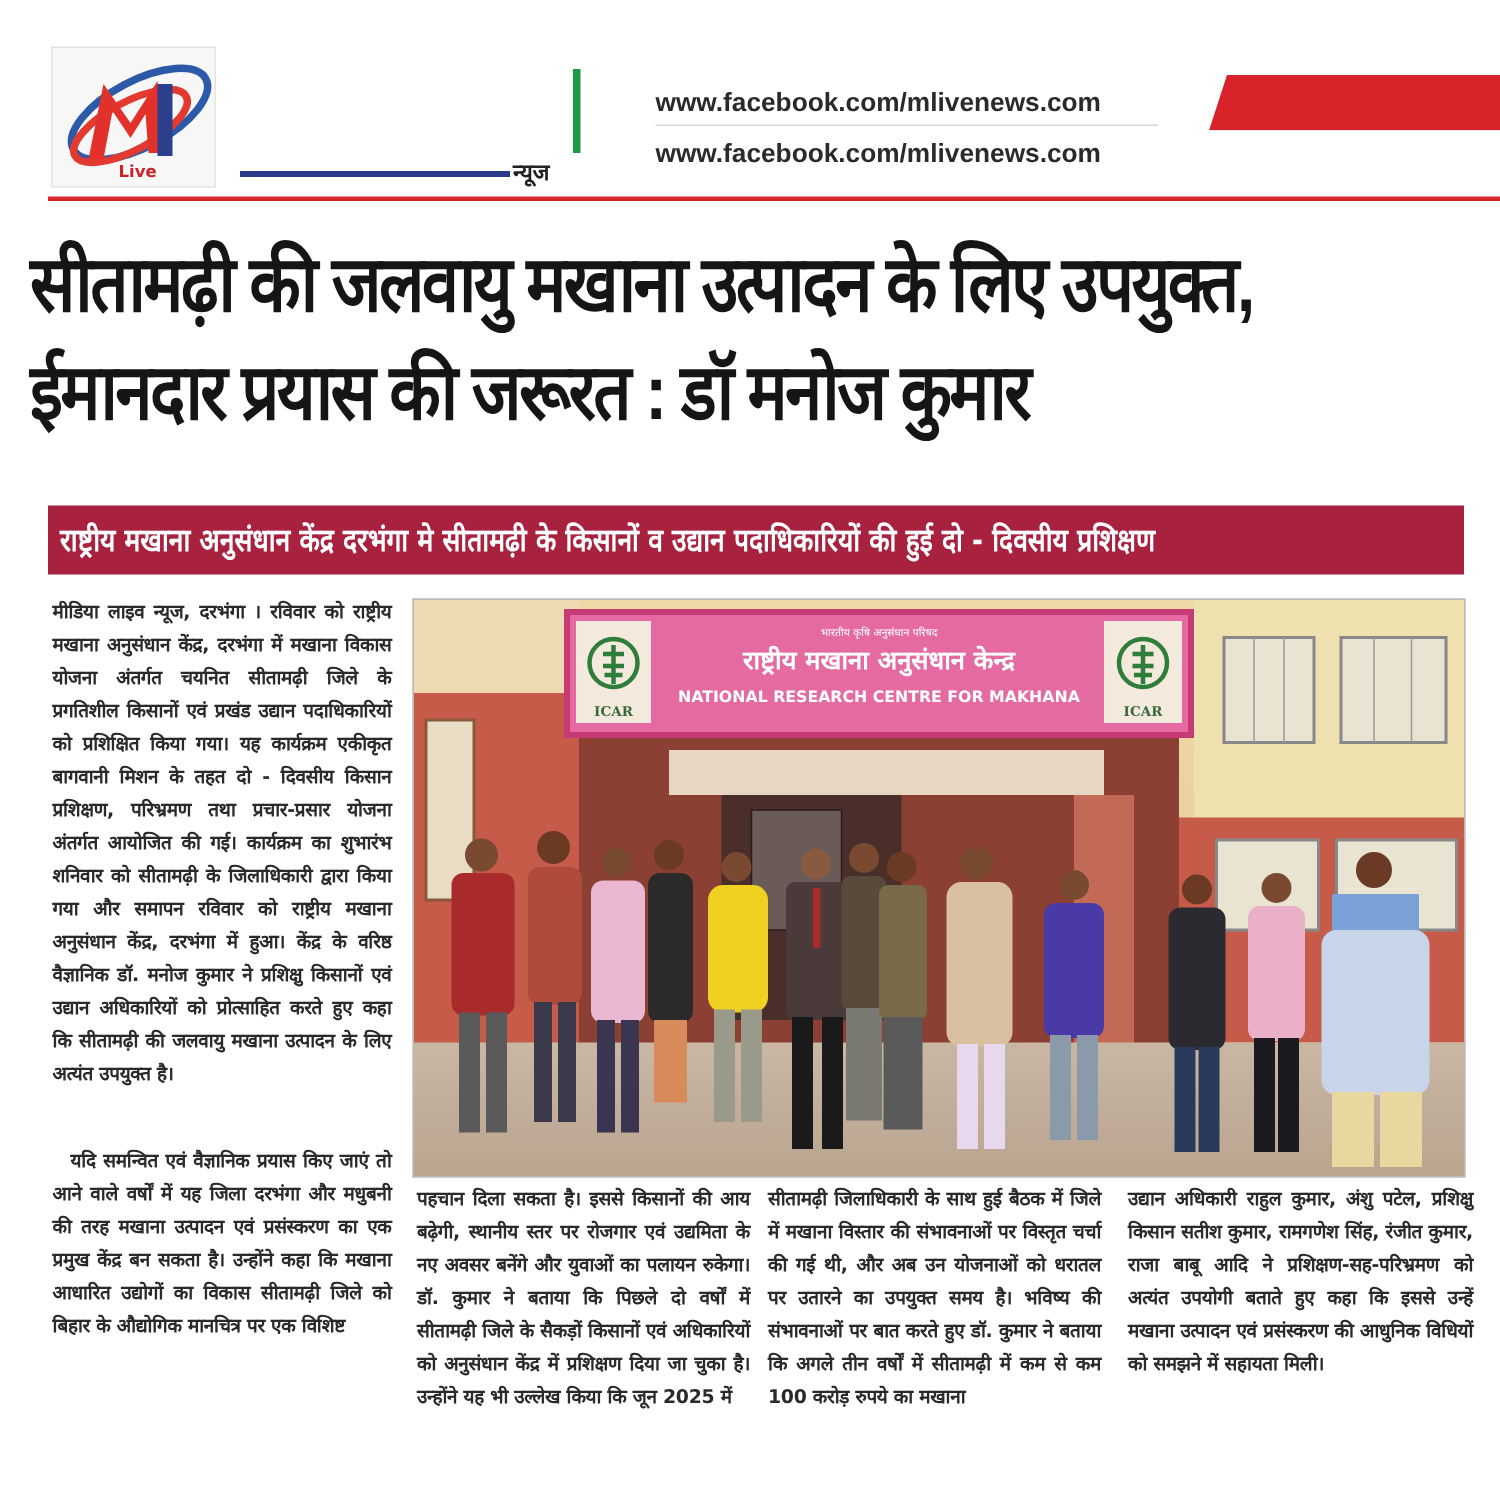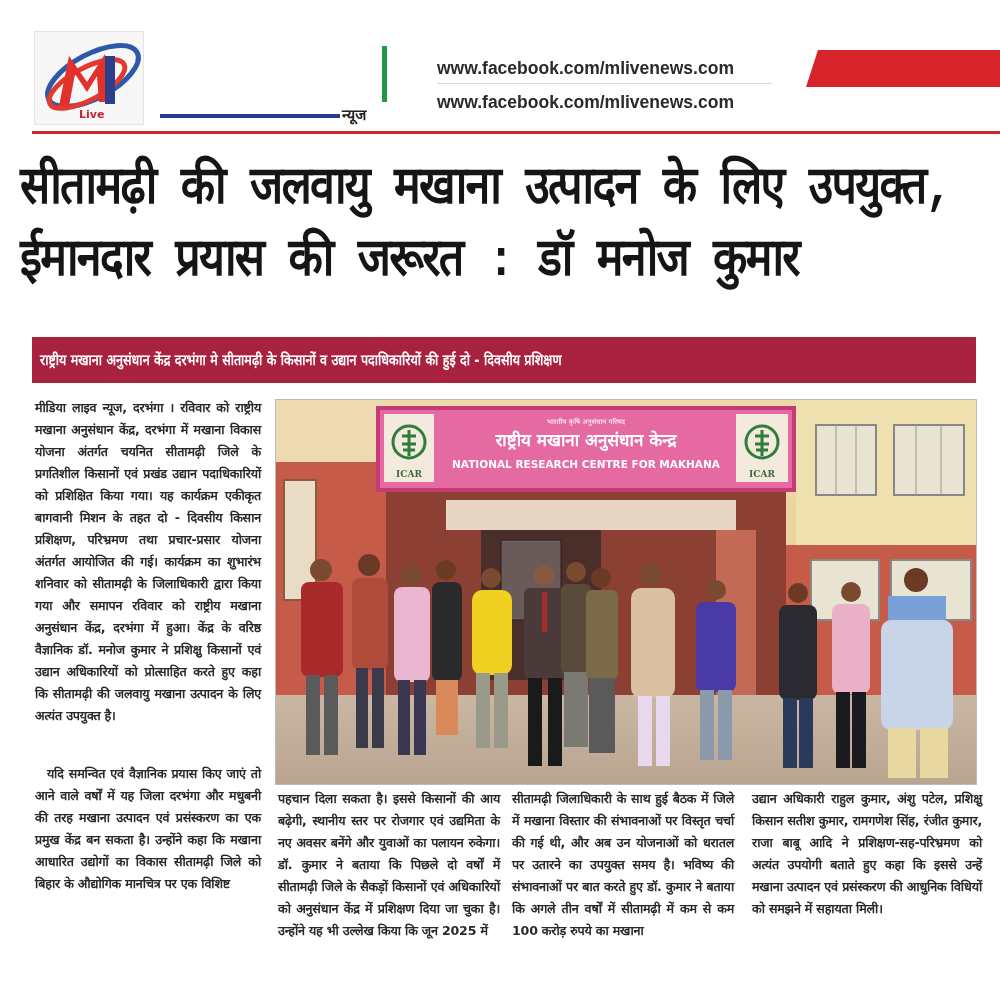--- a/index.html
+++ b/index.html
@@ -17,26 +17,26 @@
   .brand-bar { position: absolute; left: 226px; top: 6px; width: 5px; height: 56px; background: #1e9a46; }
   .brand-underline { position: absolute; left: 4px; top: 74px; width: 180px; height: 4px; background: #2c3a8c; }
   .brand-sub { position: absolute; left: 186px; top: 64px; font-size: 15px; font-weight: bold; color: #222; }
 
   .social { position: absolute; left: 437px; top: 52px; font-family: "Liberation Sans", sans-serif; font-weight: bold; font-size: 17.5px; color: #2a2a2a; line-height: 33px; }
   .social .sep { width: 335px; height: 1px; background: #d8d8d8; margin: -2px 0 2px 0; }
   .red-flag { position: absolute; left: 806px; top: 50px; width: 194px; height: 37px; background: #d9232a; clip-path: polygon(12px 0, 100% 0, 100% 100%, 0 100%); }
   .rule { position: absolute; left: 32px; top: 131px; width: 968px; height: 3px; background: #d8262c; }
 
   
-  .headline { position: absolute; left: 20px; top: 154px; width: 975px; font-family: Liberation Mono, monospace; font-weight: bold; font-size: 52px; line-height: 72px; color: #151515; letter-spacing: -2px; }
+  .headline { position: absolute; left: 20px; top: 154px; width: 975px; font-family: Liberation Sans, sans-serif; font-weight: bold; font-size: 52px; line-height: 72px; color: #151515; letter-spacing: -2px; }
   .headline div { white-space: nowrap; transform-origin: left top; }
   .headline .l1 { transform: scaleX(0.86); }
   .headline .l2 { transform: scaleX(0.86); }
 
-  .subhead { position: absolute; left: 32px; top: 337px; width: 944px; height: 46px; background: #a8213f; color: #ffffff; font-weight: bold; font-size: 15px; line-height: 46px; padding-left: 8px; white-space: nowrap; overflow: hidden; }
+  .subhead { position: absolute; left: 32px; top: 337px; width: 944px; height: 46px; background: #a8213f; color: #ffffff; font-weight: bold; font-size: 21px; line-height: 46px; padding-left: 8px; white-space: nowrap; overflow: hidden; }
   .subhead span { display: inline-block; transform: scaleX(0.84); transform-origin: left center; }
 
   
   .col { position: absolute; font-size: 12.6px; line-height: 22px; color: #2a2a2a; text-align: justify; letter-spacing: -0.2px; font-weight: bold; }
   .col p { text-indent: 0; }
   .col-1 { left: 35px; top: 397px; width: 226px; }
   .col-2 { left: 278px; top: 788px; width: 222px; }
   .col-3 { left: 512px; top: 788px; width: 222px; }
   .col-4 { left: 752px; top: 788px; width: 230px; }
   .col p + p { text-indent: 12px; margin-top: 36px; }

